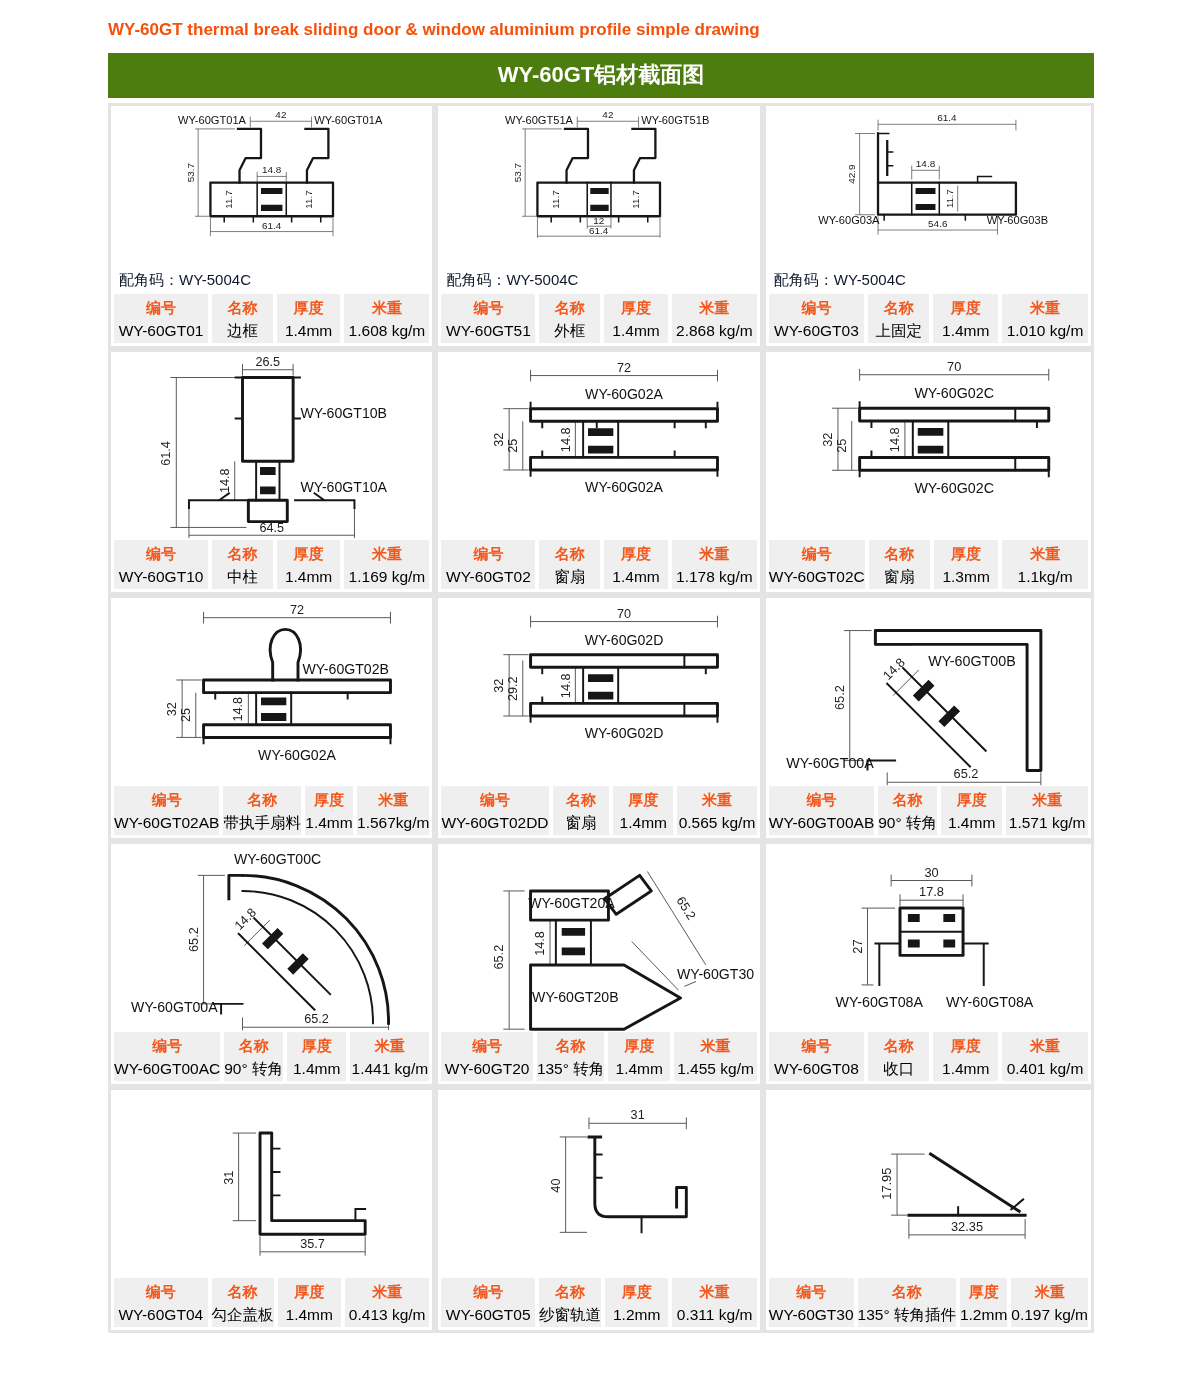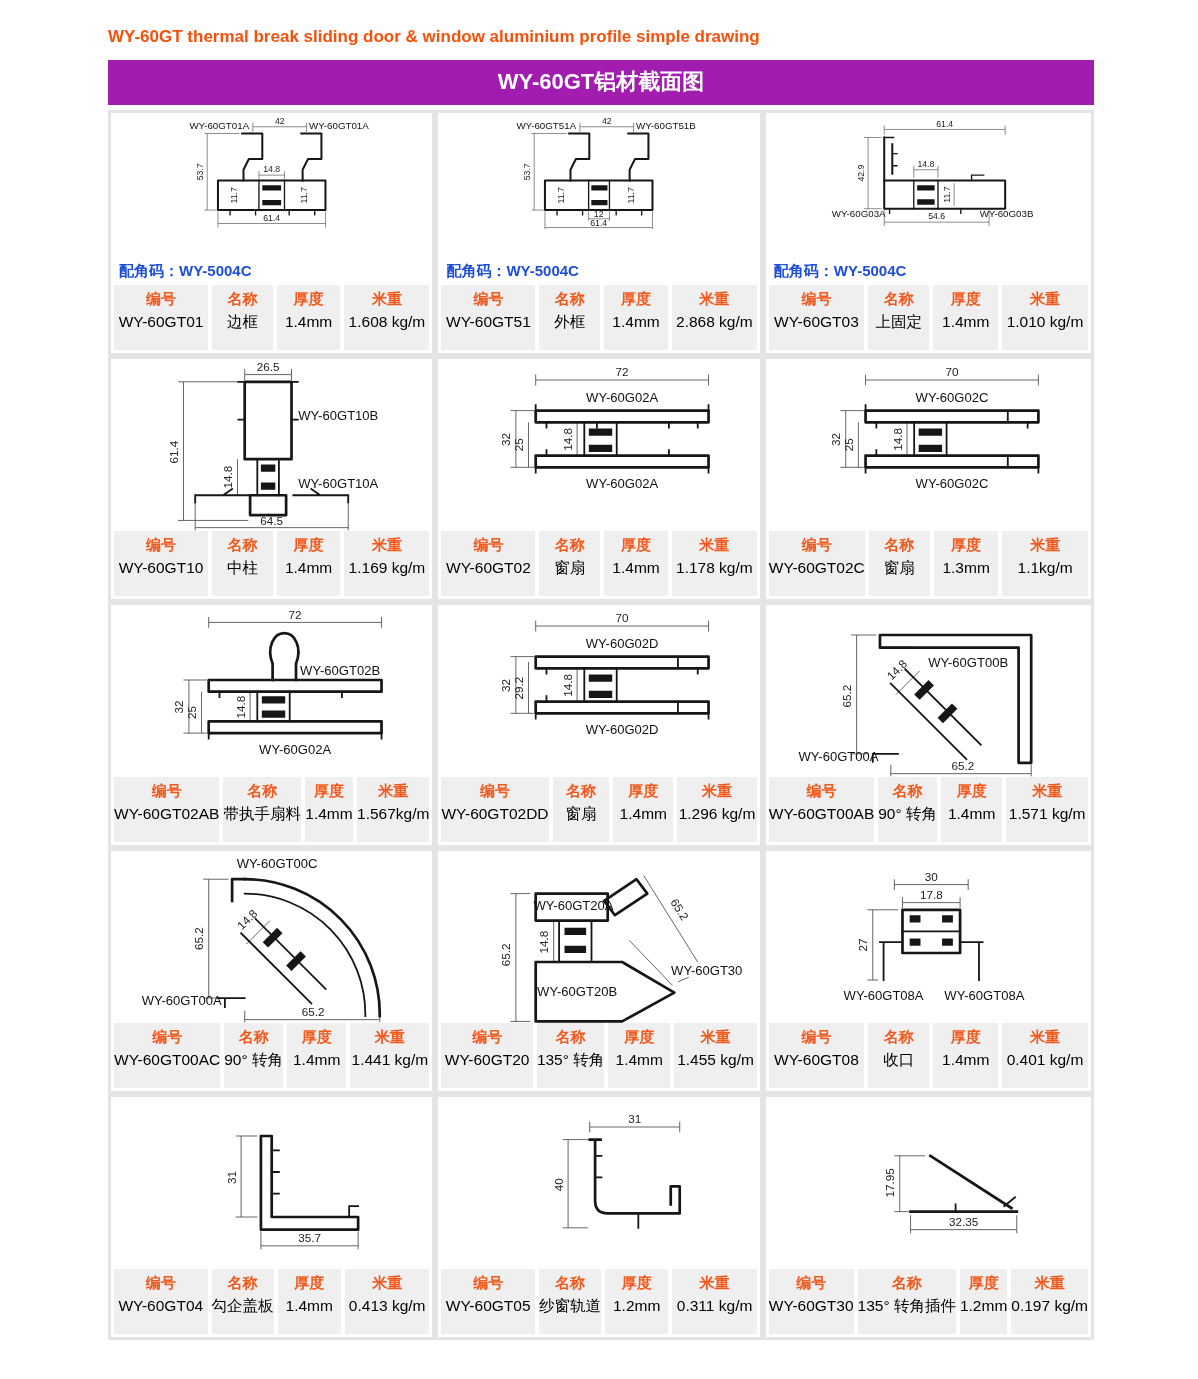--- a/index.html
+++ b/index.html
@@ -1,26 +1,26 @@
 <!DOCTYPE html>
 <html><head>
 <meta charset="utf-8">
 <style>
   html,body{margin:0;padding:0;background:#fff;}
   body{width:1198px;font-family:"Liberation Sans",sans-serif;-webkit-font-smoothing:antialiased;}
   .wrap{padding:10px 104px 8px 108px;box-sizing:border-box;}
   .title{font-size:27px;font-weight:bold;color:#141414;margin:6px 0 3px;letter-spacing:.5px;}
-  .subtitle{font-size:17px;font-weight:bold;color:#f4510c;margin:17px 0 13px;}
-  .banner{background:#a21caf;color:#fff;font-size:22px;font-weight:bold;text-align:center;padding:7px 0 8px;margin-bottom:5px;}
+  .subtitle{font-size:17px;font-weight:bold;color:#f4510c;margin:10px 0 13px;}
+  .banner{background:#4d7c0f;color:#fff;font-size:22px;font-weight:bold;text-align:center;padding:7px 0 8px;margin-bottom:5px;}
   .grid{display:grid;grid-template-columns:repeat(3,1fr);gap:6px;background:#e4e4e4;border:3px solid #e4e4e4;}
   .cell{background:#fff;height:240px;display:flex;flex-direction:column;padding:3px;box-sizing:border-box;}
   .draw{flex:1 1 0;min-height:0;width:100%;display:block;}
-  .corner{font-size:15px;font-weight:bold;color:#1d4ed8;padding:0 0 4px 5px;flex:0 0 auto;margin-top:32px;}
+  .corner{font-size:15px;font-weight:normal;color:#0f172a;padding:0 0 4px 5px;flex:0 0 auto;margin-top:32px;}
   .tbl{display:grid;grid-template-columns:31fr 20fr 21fr 28fr;gap:4px;background:#fff;flex:0 0 auto;}
-  .tcol{background:#efefef;text-align:center;padding:3px 0 16px;}
+  .tcol{background:#efefef;text-align:center;padding:3px 0 0;}
   .th{color:#f2591c;font-weight:bold;font-size:15px;line-height:1.45;}
   .tv{color:#000000;font-size:15.5px;line-height:1.55;white-space:nowrap;}
   svg .p{fill:none;stroke:#161616;stroke-width:3;stroke-linejoin:round;stroke-linecap:square;}
   svg .q{fill:none;stroke:#161616;stroke-width:2;stroke-linecap:square;}
   svg .b{fill:#161616;stroke:none;}
   svg .d{fill:none;stroke:#555;stroke-width:1;}
   svg .dt{font-family:"Liberation Sans",sans-serif;font-size:13px;fill:#222;text-anchor:middle;}
   svg .pl{font-family:"Liberation Sans",sans-serif;font-size:14.5px;fill:#111;text-anchor:middle;}
 </style>
 </head>
@@ -419,21 +419,21 @@
         <div class="tcol">
             <div class="th">名称</div>
             <div class="tv">窗扇</div>
           </div>
         <div class="tcol">
             <div class="th">厚度</div>
             <div class="tv">1.4mm</div>
           </div>
         <div class="tcol">
             <div class="th">米重</div>
-            <div class="tv">1.296 kg/m</div>
+            <div class="tv">0.565 kg/m</div>
           </div>
       </div>
     </div>
 
     <div class="cell">
       <svg class="draw" viewBox="0 0 324 188" preserveAspectRatio="xMidYMid meet">
         <g>
           <line class="d" x1="82" y1="30" x2="82" y2="162"></line>
             <line class="d" x1="76" y1="30" x2="104" y2="30"></line>
             <line class="d" x1="76" y1="162" x2="96" y2="162"></line>

